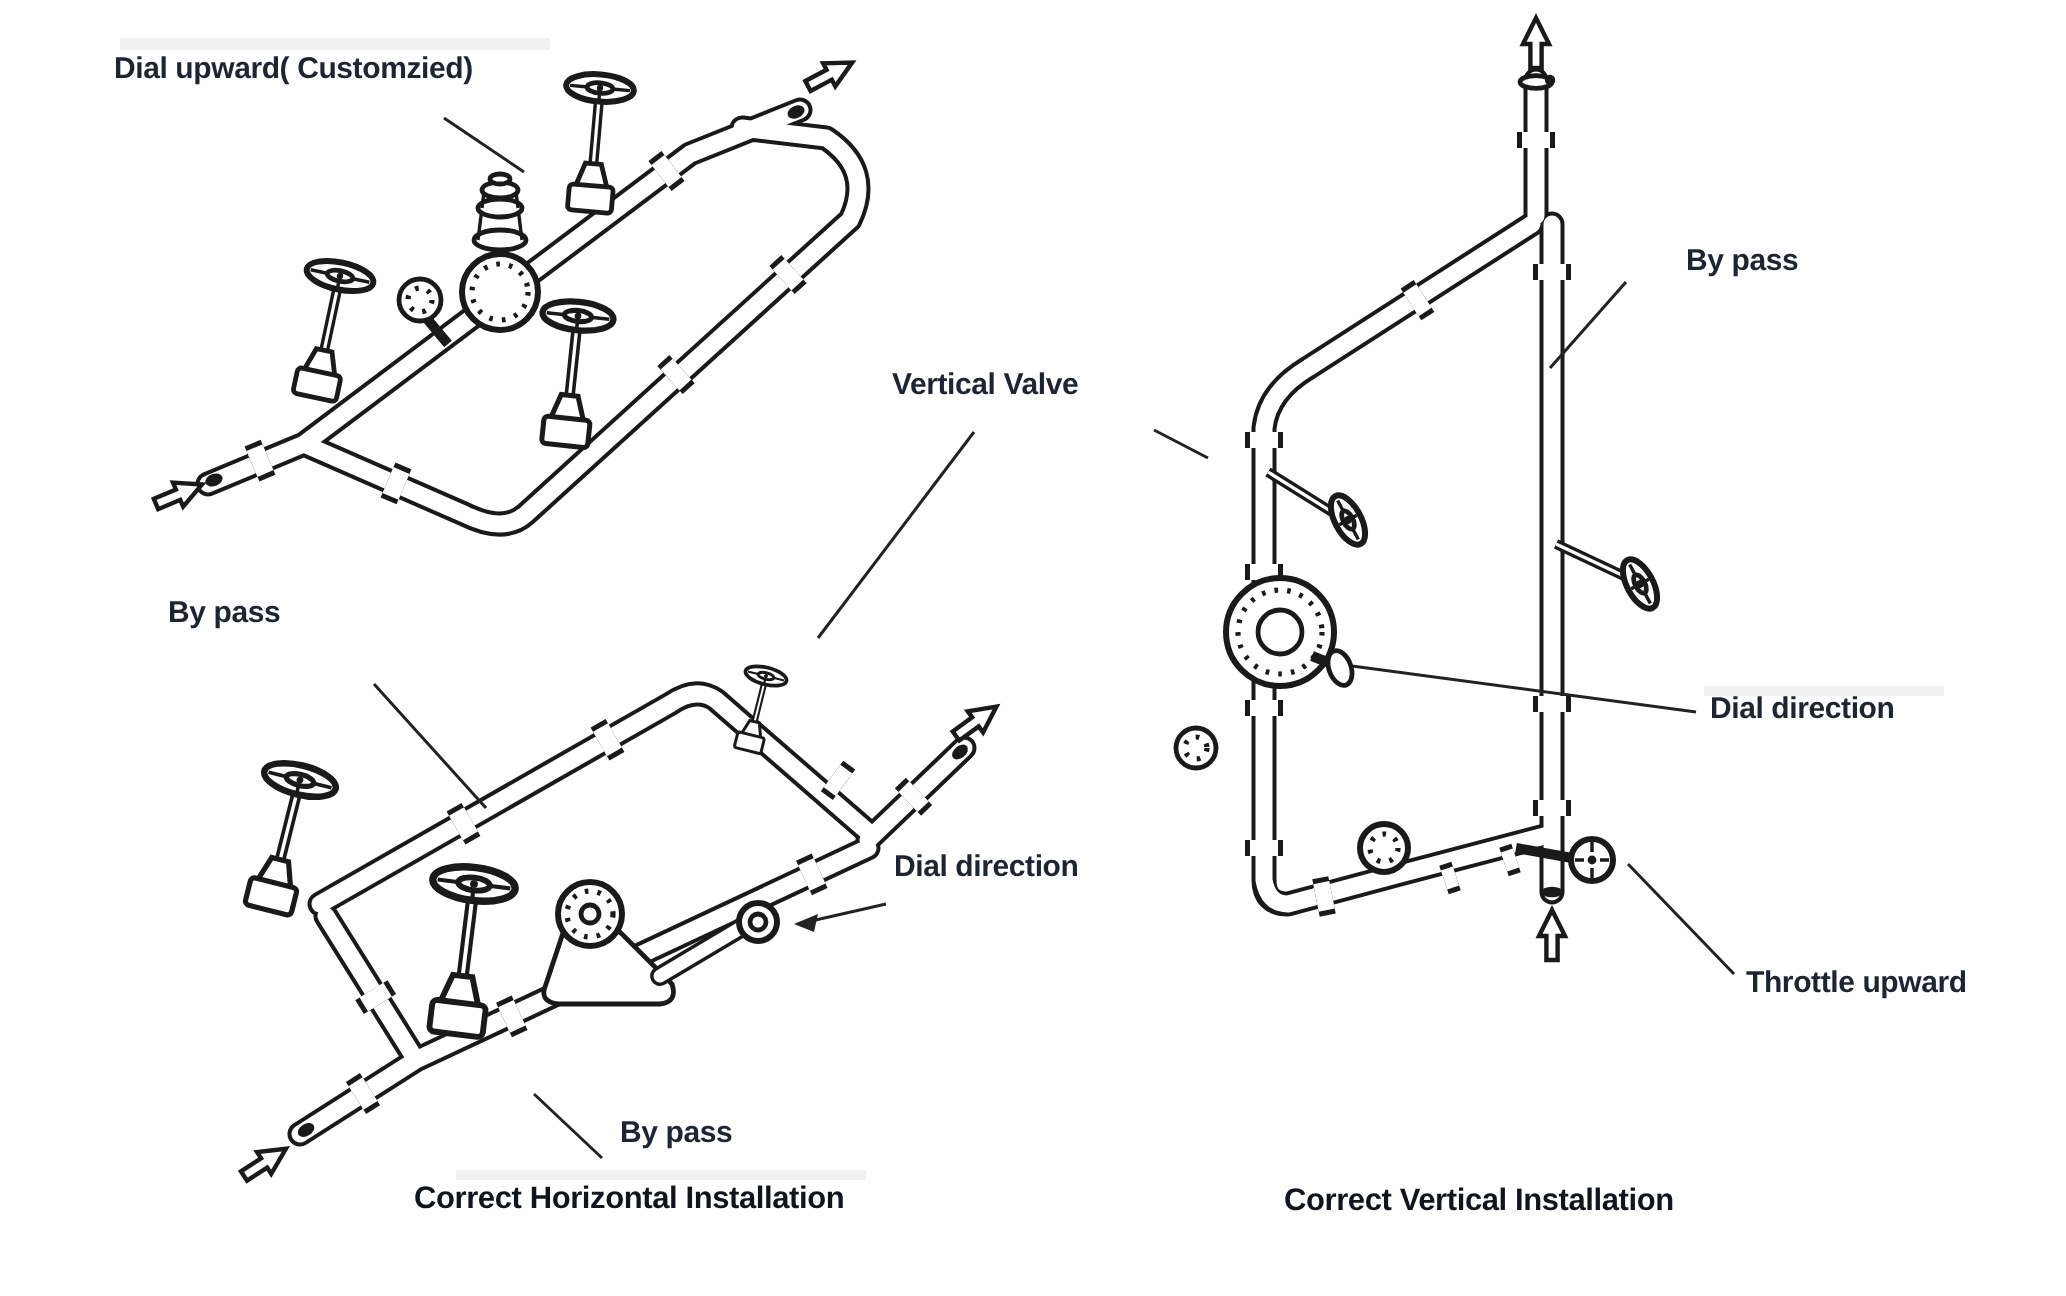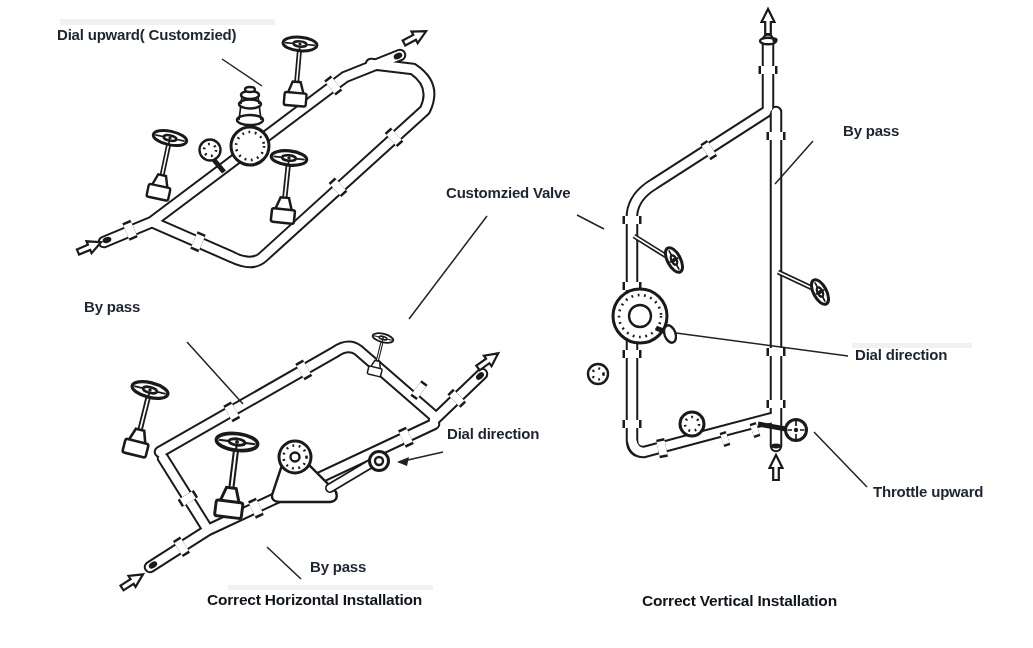--- a/index.html
+++ b/index.html
@@ -182,21 +182,21 @@
       <path class="leader" d="M443,452 L399,462"></path>
       <polygon points="397,462 409,457 407,466" fill="#222"></polygon>
       <path class="leader" d="M267,547 L301,579"></path>
       <path class="leader" d="M813,141 L775,184"></path>
       <path class="leader" d="M848,356 L676,333"></path>
       <path class="leader" d="M867,487 L814,432"></path>
     </g>
   </svg>
 
   <div class="lbl" style="left:57px;top:27px">Dial upward( Customzied)</div>
-  <div class="lbl" style="left:446px;top:185px">Customzied Valve</div>
+  <div class="lbl" style="left:446px;top:185px">Vertical Valve</div>
   <div class="lbl" style="left:84px;top:299px">By pass</div>
   <div class="lbl" style="left:447px;top:426px">Dial direction</div>
   <div class="lbl" style="left:310px;top:559px">By pass</div>
   <div class="lbl" style="left:843px;top:123px">By pass</div>
   <div class="lbl" style="left:855px;top:347px">Dial direction</div>
   <div class="lbl" style="left:873px;top:484px">Throttle upward</div>
 
   <div class="caption" style="left:207px;top:591px">Correct Horizontal Installation</div>
   <div class="caption" style="left:642px;top:592px">Correct Vertical Installation</div>
 

